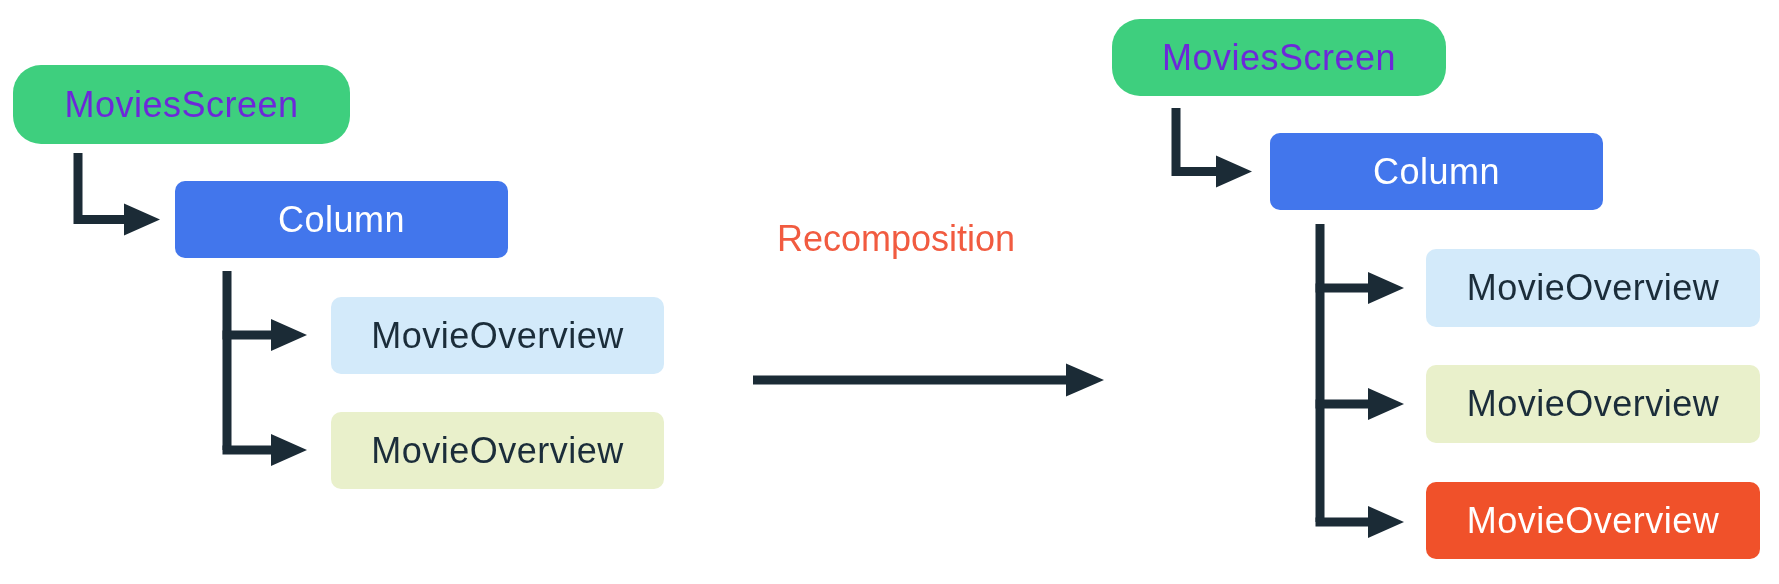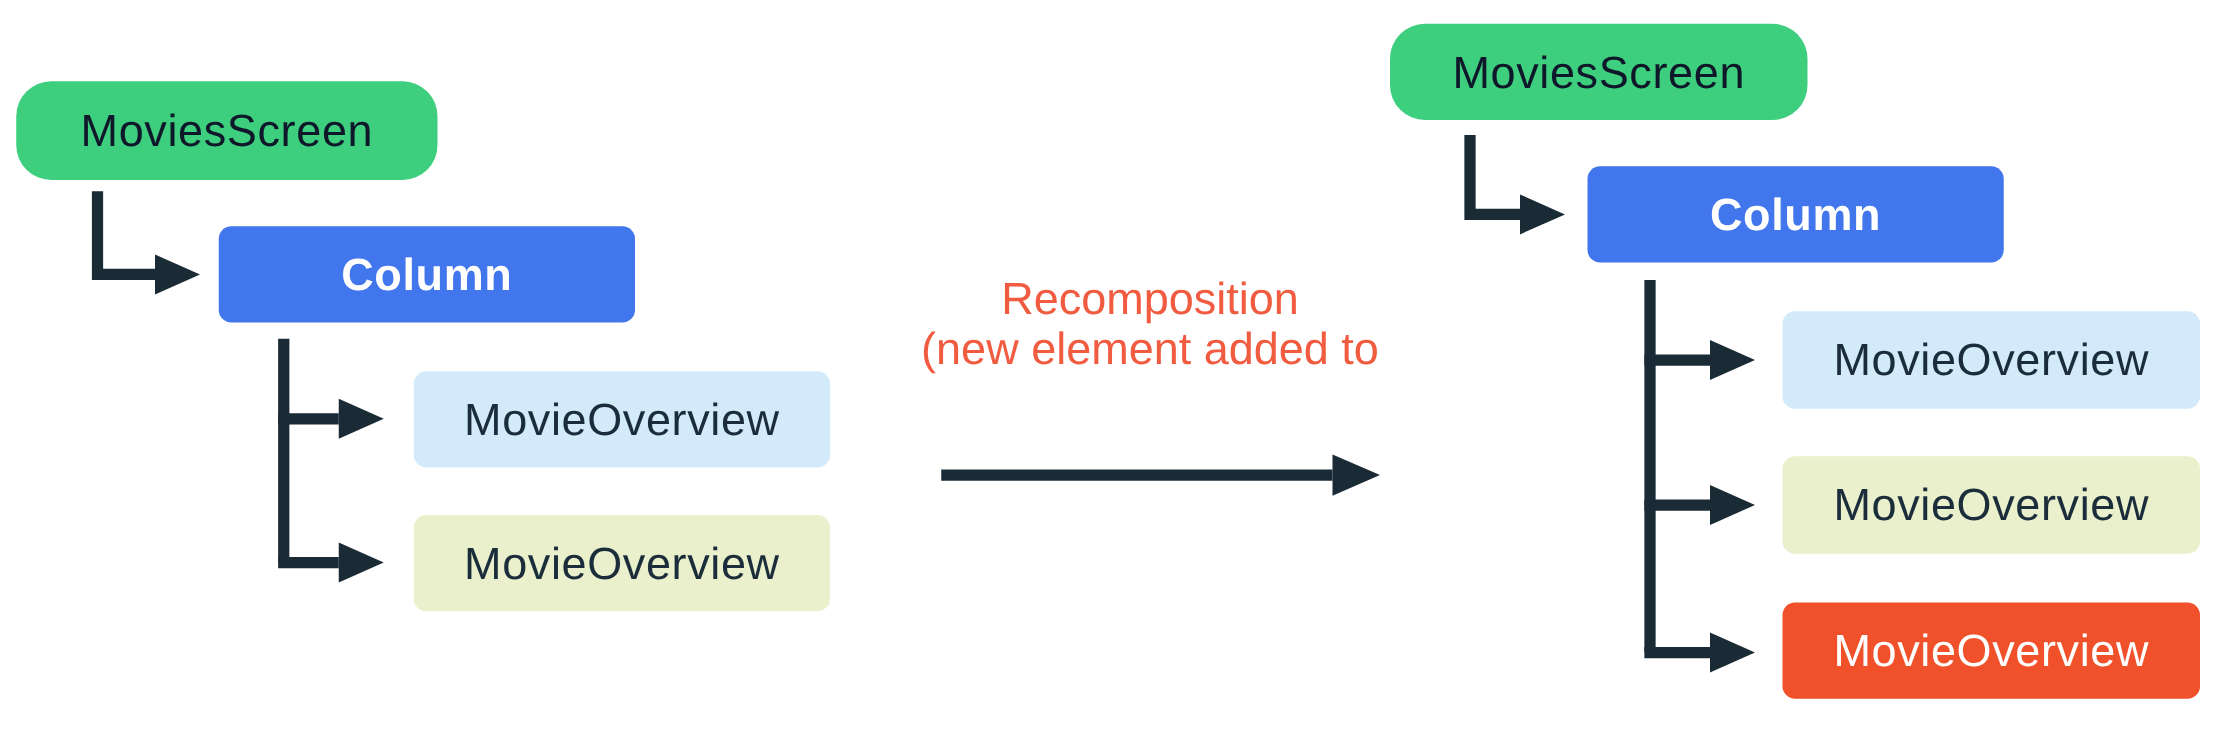--- a/index.html
+++ b/index.html
@@ -33,28 +33,28 @@
   .node {
     position: absolute;
     display: flex;
     align-items: center;
     justify-content: center;
     border-radius: 10px;
     font-size: 36px;
     letter-spacing: 0.5px;
     white-space: nowrap;
   }
-  .node.green      { background: var(--green, #3ECF7E);       color: #0f172a; border-radius: 28px; }
-  .node.blue       { background: var(--blue, #4276EC);        color: #ffffff; font-weight: bold; }
+  .node.green      { background: var(--green, #3ECF7E);       color: #6d28d9; border-radius: 28px; }
+  .node.blue       { background: var(--blue, #4276EC);        color: #ffffff; }
   .node.lightblue  { background: var(--light-blue, #D3EAFA);  color: var(--dark-text, #1B2D3A); }
   .node.paleyellow { background: var(--pale-yellow, #E9F0CB); color: var(--dark-text, #1B2D3A); }
   .node.orange     { background: var(--orange, #F0512A);      color: #ffffff; }
   .caption {
     position: absolute;
-    left: 660px;
+    left: 636px;
     top: 219px;
     width: 520px;
     text-align: center;
     font-size: 36px;
     line-height: 40px;
     color: var(--caption-orange, #F15B40);
   }
 </style>
 </head>
 <body>
@@ -87,21 +87,20 @@
     <polygon class="arrowhead" points="1368,506 1404,522 1368,538"></polygon>
   </svg>
 
   <div class="node green" style="left:13px; top:65px; width:337px; height:79px;">MoviesScreen</div>
   <div class="node blue" style="left:175px; top:181px; width:333px; height:77px;">Column</div>
   <div class="node lightblue" style="left:331px; top:297px; width:333px; height:77px;">MovieOverview</div>
   <div class="node paleyellow" style="left:331px; top:412px; width:333px; height:77px;">MovieOverview</div>
 
   <div class="caption">
     <div>Recomposition</div>
-    <div>(new element added to</div>
   </div>
 
   <div class="node green" style="left:1112px; top:19px; width:334px; height:77px;">MoviesScreen</div>
   <div class="node blue" style="left:1270px; top:133px; width:333px; height:77px;">Column</div>
   <div class="node lightblue" style="left:1426px; top:249px; width:334px; height:78px;">MovieOverview</div>
   <div class="node paleyellow" style="left:1426px; top:365px; width:334px; height:78px;">MovieOverview</div>
   <div class="node orange" style="left:1426px; top:482px; width:334px; height:77px;">MovieOverview</div>
 
 </div>
 

